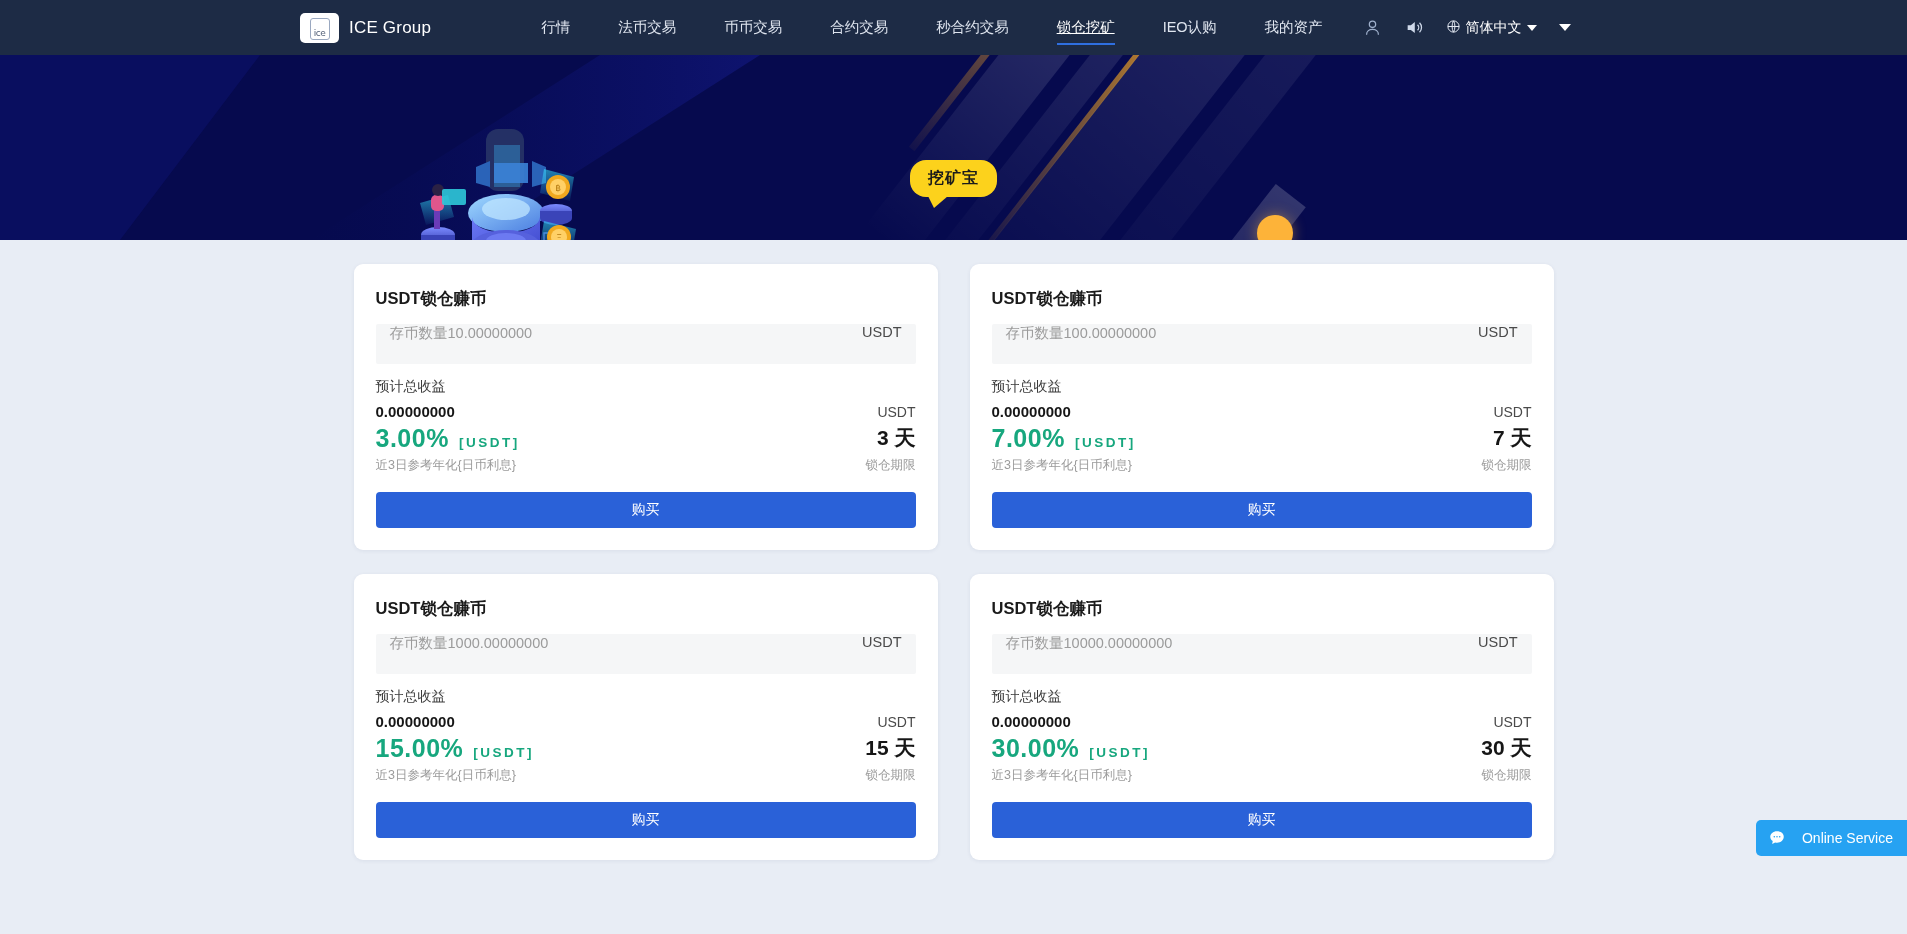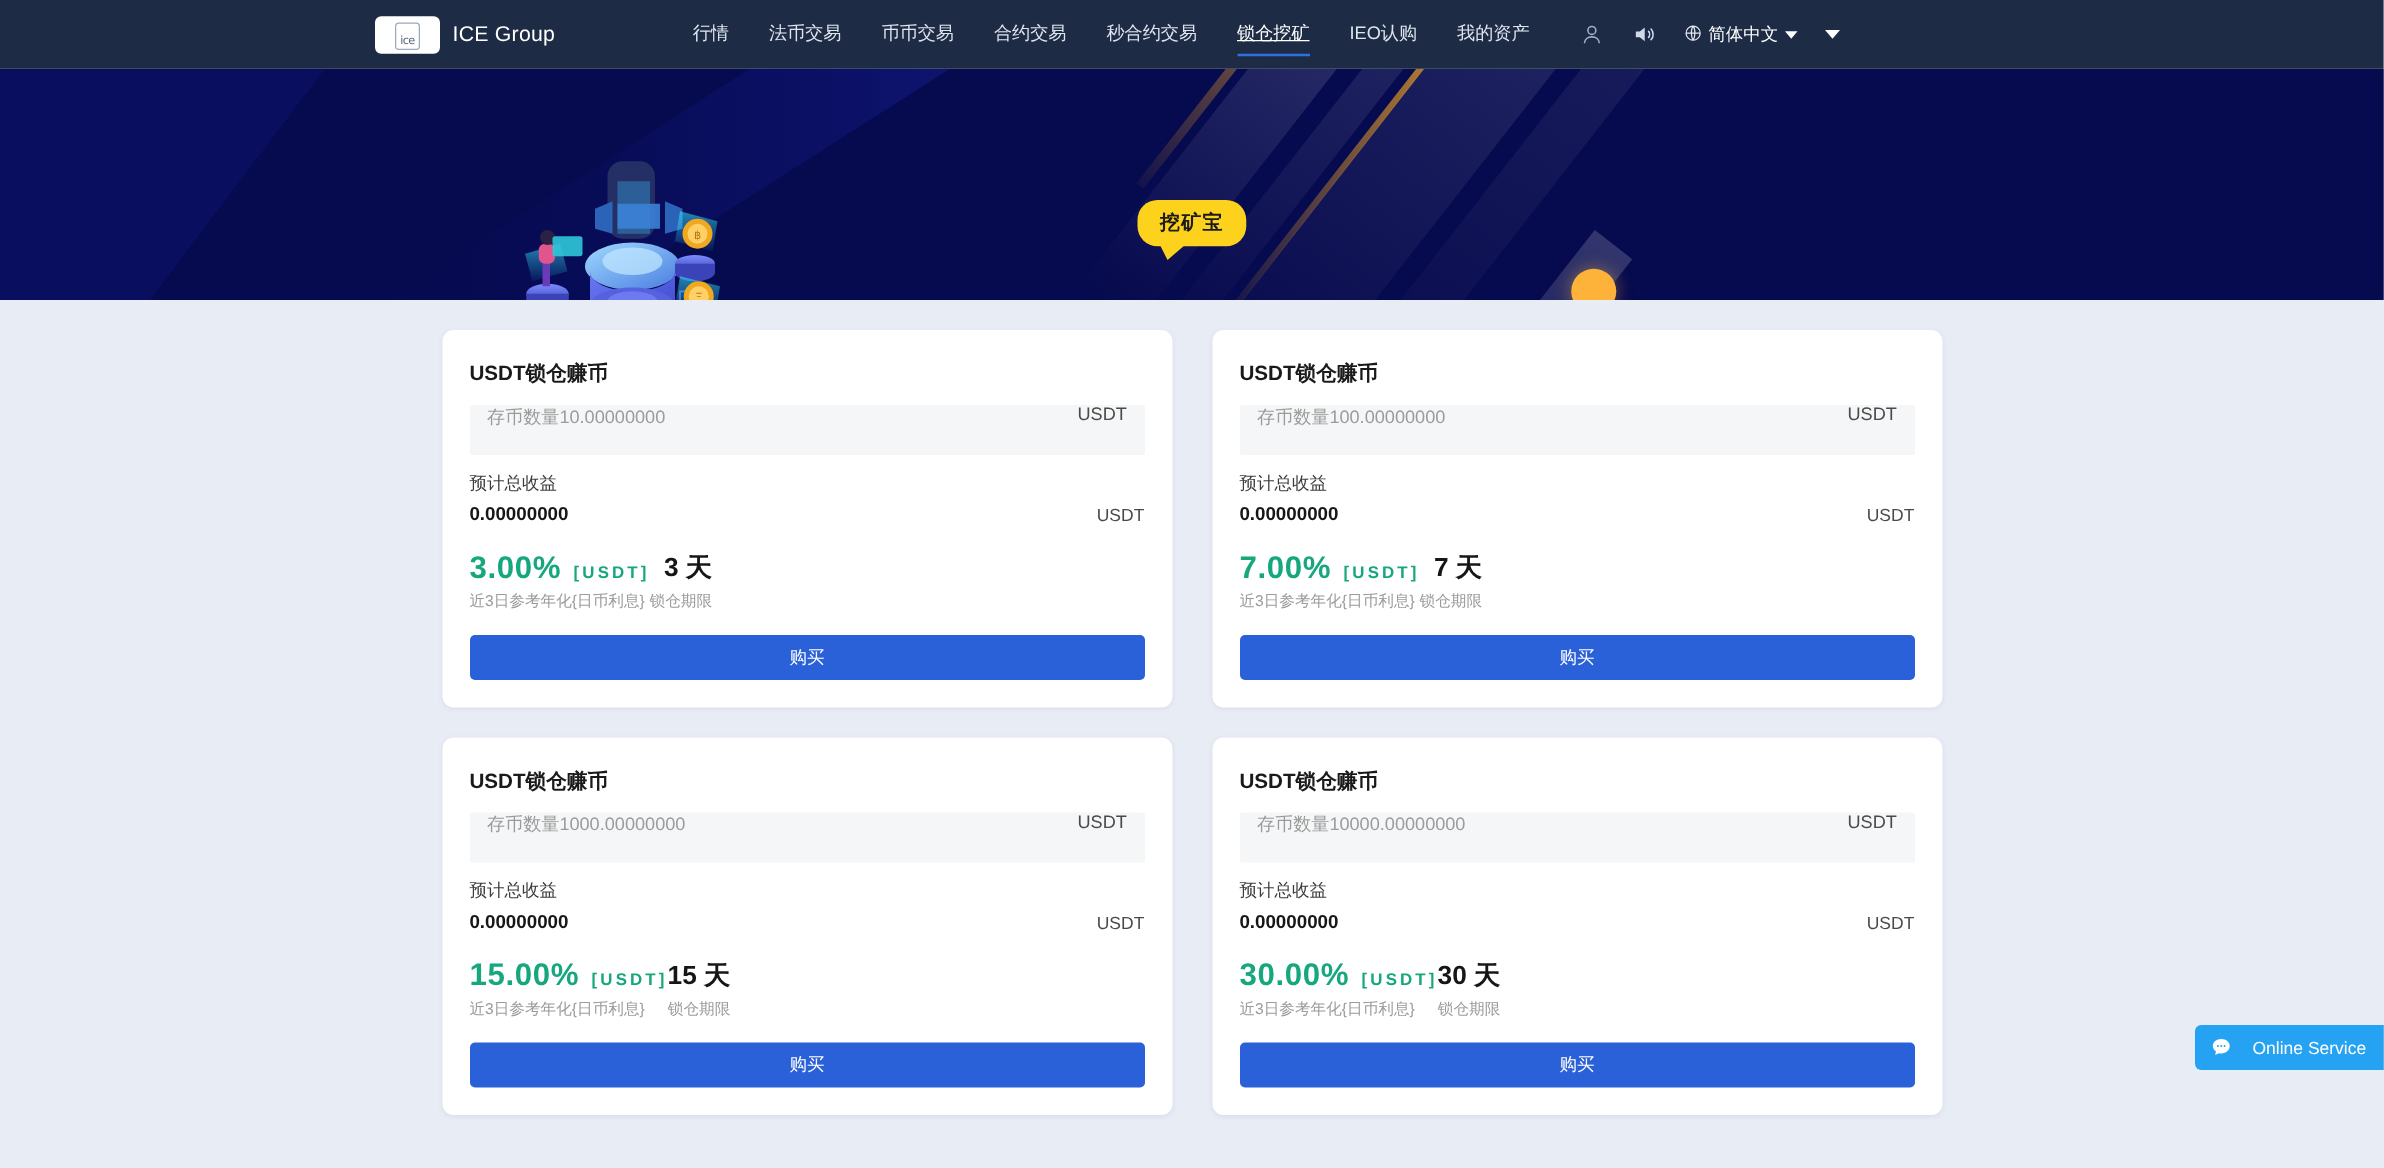--- a/index.html
+++ b/index.html
@@ -15,34 +15,34 @@
     height:55px; width:100%;
     background:#1d2b45;
     display:flex; align-items:center;
     position:relative; z-index:20;
   }
   .brand{
     display:flex; align-items:center; gap:10px;
     margin-left:300px;
   }
   .brand-logo{
-    width:52px;height:30px;background:#ffffff;border-radius:5px;
+    width:39px;height:30px;background:#ffffff;border-radius:5px;
     display:flex;align-items:flex-end;justify-content:center;
     padding-bottom:3px;
   }
   .brand-logo-inner{
     width:20px;height:22px;border:1px solid #9aa8c0;border-radius:3px;
     display:flex;align-items:flex-end;justify-content:center;
     font-size:9px;color:#55627a;letter-spacing:-.5px;line-height:11px;
     font-family:"DejaVu Sans",sans-serif;
   }
   .brand-name{ color:#fff; font-size:17px; letter-spacing:.2px;}
 
   .nav{
-    display:flex; align-items:center; gap:32px;
+    display:flex; align-items:center; gap:48px;
     margin-left:110px; height:46px;
   }
   .nav-item{
     color:#dfe5ef; font-size:14.5px; line-height:55px;
     position:relative; cursor:pointer; white-space:nowrap;
   }
   .nav-item.active{ color:#ffffff;text-decoration:underline; }
   .nav-item.active::after{
     content:""; position:absolute; left:0; right:0; bottom:10px;
     height:2px; background:#2f6fe0;
@@ -117,21 +117,21 @@
   }
   .amount-ph{ color:#9b9b9b; font-size:14.5px;}
   .amount-unit{ color:#4a4a4a; font-size:14.5px;}
   .ret-label{ margin-top:14px; font-size:14px; color:#3c3c3c;}
   .ret-row{
     margin-top:7px; display:flex; align-items:center; justify-content:space-between;
   }
   .ret-val{ font-size:15px; font-weight:bold; color:#161616;}
   .ret-unit{ font-size:14px; color:#4a4a4a;}
   .stat-row{
-    margin-top:20px; display:flex; align-items:flex-end; 
+    margin-top:4px; display:flex; align-items:flex-end; justify-content:space-between;
   }
   .apy-line{ display:flex; align-items:baseline; gap:10px;}
   .apy{ color:#17a77e; font-size:25px; font-weight:bold; letter-spacing:.5px;}
   .apy-coin{ color:#17a77e; font-size:13.5px; font-weight:bold; letter-spacing:2.5px;}
   .apy-sub{ color:#9b9b9b; font-size:12.5px; margin-top:4px;}
   .days{ color:#161616; font-size:21px; font-weight:bold; text-align:right;}
   .days-sub{ color:#9b9b9b; font-size:12.5px; text-align:right; margin-top:5px;}
   .stat-left{ display:flex; flex-direction:column;}
   .stat-right{ display:flex; flex-direction:column; align-items:flex-end;}
   .buy-btn{

